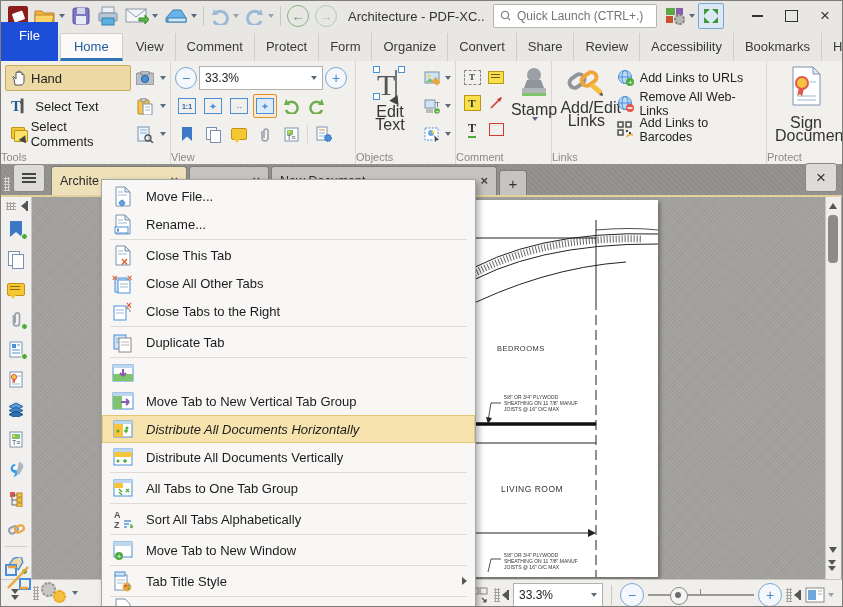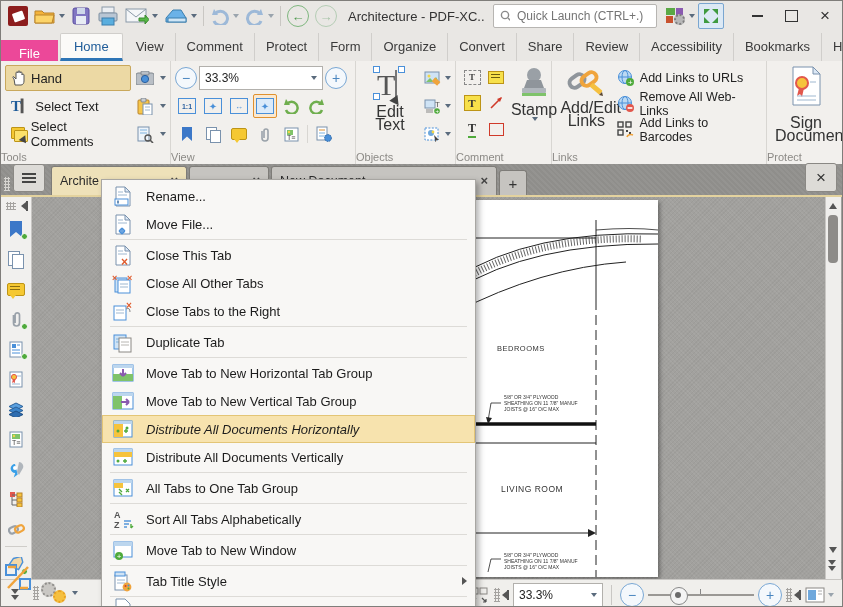--- a/index.html
+++ b/index.html
@@ -11,21 +11,21 @@
   .caret{width:0;height:0;border-left:3.5px solid transparent;border-right:3.5px solid transparent;border-top:4px solid #5a6b7d;margin-left:1px;}
   .caret.gray{border-top-color:#9aa4ad;}
   .title-text{font-size:13px;color:#333;margin:0 8px;white-space:nowrap;}
   .qlaunch{display:flex;align-items:center;width:150px;height:22px;background:#fff;border:1px solid #b7b5b2;border-radius:2px;padding:0 6px;gap:5px;color:#8a8a8a;}
   .qlaunch input{border:none;outline:none;width:100%;font-size:12px;color:#8a8a8a;background:transparent;font-family:inherit;}
   .winctl{display:flex;align-items:center;margin-left:auto;}
   .winctl .wbtn{width:34px;height:26px;display:flex;align-items:center;justify-content:center;color:#333;}
   
   .ribbontabs{position:absolute;left:0;top:30px;width:100%;height:30px;display:flex;align-items:flex-end;background:#e9e7e4;border-bottom:1px solid #d5d3cf;}
   .rtab{padding:6px 11px 7px;color:#3a3a3a;white-space:nowrap;border-right:1px solid #d0cecb;}
-  .rtab.file{background:#ec4899;color:#fff;padding:6px 18px 0;border-right:none;}
+  .rtab.file{background:#1d4ed8;color:#fff;padding:6px 18px 18px;border-right:none;}
   .rtab.active{background:#fbfaf8;color:#1f5c99;border:1px solid #d0cecb;border-bottom:3px solid #2e75b6;padding:5px 13px 4px;border-radius:2px 2px 0 0;margin:0 2px;}
   
   .ribbon{position:absolute;left:0;top:60px;width:100%;height:103px;background:#f2f0ed;border-bottom:1px solid #c6c4c0;display:flex;}
   .rgroup{position:relative;height:100%;border-right:1px solid #d8d6d2;box-sizing:border-box;padding:3px 4px 14px;}
   .glabel{position:absolute;left:0;right:0;bottom:1px;text-align:left;font-size:11px;color:#8c8a86;}
   .trow{display:flex;align-items:center;height:28px;gap:2px;}
   .toolbtn{display:flex;align-items:center;gap:5px;height:24px;padding:0 5px;border:1px solid transparent;border-radius:2px;}
   .toolbtn.on{background:#ecd9a4;border-color:#c9a85c;}
   .sq{width:22px;height:22px;display:flex;align-items:center;justify-content:center;border:1px solid transparent;border-radius:2px;position:relative;}
   .sq.on{border-color:#e0912f;background:#fbe9d0;}
@@ -720,37 +720,37 @@
   </div>
 
   <div class="menu">
     <div class="mi">
       <span class="mic">
           <svg width="20" height="21">
             <path d="M3 1 h9 l5 5 v14 h-14 z" fill="#fff" stroke="#7a92ad"></path>
             <path d="M12 1 l5 5 h-5 z" fill="#dce8f5" stroke="#7a92ad"></path>
             <line x1="5" y1="6" x2="10" y2="6" stroke="#9fb8d0"></line>
             <line x1="5" y1="9" x2="14" y2="9" stroke="#9fb8d0"></line>
-            <rect x="2" y="13" width="13" height="6" fill="#fff" stroke="#4a90d9"></rect>
-            <line x1="5" y1="14.5" x2="5" y2="17.5" stroke="#2a6099" stroke-width="1.4"></line>
-          </svg>
-        </span>
-      <span class="lbl">Rename...</span>
+            <path d="M6 17 h6 M9 14 v6 M6 17 l2-2 m-2 2 l2 2 M12 17 l-2-2 m2 2 l-2 2 M9 14 l-2 2 m2-2 l2 2 M9 20 l-2-2 m2 2 l2-2" stroke="#4a90d9" stroke-width="1.2" fill="none"></path>
+          </svg>
+        </span>
+      <span class="lbl">Move File...</span>
     </div>
     <div class="mi">
       <span class="mic">
           <svg width="20" height="21">
             <path d="M3 1 h9 l5 5 v14 h-14 z" fill="#fff" stroke="#7a92ad"></path>
             <path d="M12 1 l5 5 h-5 z" fill="#dce8f5" stroke="#7a92ad"></path>
             <line x1="5" y1="6" x2="10" y2="6" stroke="#9fb8d0"></line>
             <line x1="5" y1="9" x2="14" y2="9" stroke="#9fb8d0"></line>
-            <path d="M6 17 h6 M9 14 v6 M6 17 l2-2 m-2 2 l2 2 M12 17 l-2-2 m2 2 l-2 2 M9 14 l-2 2 m2-2 l2 2 M9 20 l-2-2 m2 2 l2-2" stroke="#4a90d9" stroke-width="1.2" fill="none"></path>
-          </svg>
-        </span>
-      <span class="lbl">Move File...</span>
+            <rect x="2" y="13" width="13" height="6" fill="#fff" stroke="#4a90d9"></rect>
+            <line x1="5" y1="14.5" x2="5" y2="17.5" stroke="#2a6099" stroke-width="1.4"></line>
+          </svg>
+        </span>
+      <span class="lbl">Rename...</span>
     </div>
     <div class="msep"></div>
     <div class="mi">
       <span class="mic">
           <svg width="20" height="21">
             <path d="M3 1 h9 l5 5 v14 h-14 z" fill="#fff" stroke="#7a92ad"></path>
             <path d="M12 1 l5 5 h-5 z" fill="#dce8f5" stroke="#7a92ad"></path>
             <line x1="5" y1="6" x2="10" y2="6" stroke="#9fb8d0"></line>
             <line x1="5" y1="9" x2="14" y2="9" stroke="#9fb8d0"></line>
             <text x="8" y="21" font-size="12" font-weight="bold" fill="#e05a2b">×</text>
@@ -800,21 +800,20 @@
     <div class="msep"></div>
     <div class="mi">
       <span class="mic">
           <svg width="22" height="20">
             <rect x="1" y="2" width="20" height="16" fill="#fff" stroke="#4a90d9"></rect>
             <rect x="1" y="2" width="20" height="3" fill="#bcd6ee"></rect>
             <rect x="1" y="11" width="20" height="7" fill="#7fc36a"></rect>
             <path d="M11 6 v7 m0 0 l-3-3 m3 3 l3-3" stroke="#8a5ab0" stroke-width="2" fill="none"></path>
           </svg>
         </span>
-      <span class="lbl">Move Tab to New Horizontal Tab Group</span>
     </div>
     <div class="mi">
       <span class="mic">
           <svg width="22" height="20">
             <rect x="1" y="2" width="20" height="16" fill="#fff" stroke="#4a90d9"></rect>
             <rect x="1" y="2" width="20" height="3" fill="#bcd6ee"></rect>
             <rect x="1" y="5" width="9" height="13" fill="#7fc36a"></rect>
             <path d="M9 11 h8 m0 0 l-3-3 m3 3 l-3 3" stroke="#8a5ab0" stroke-width="2" fill="none"></path>
           </svg>
         </span>

